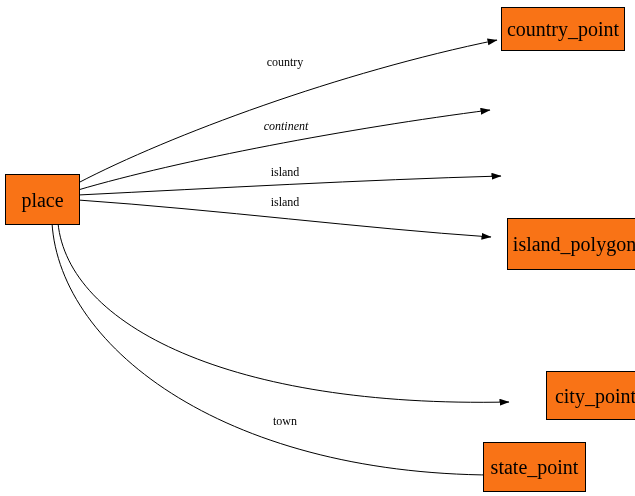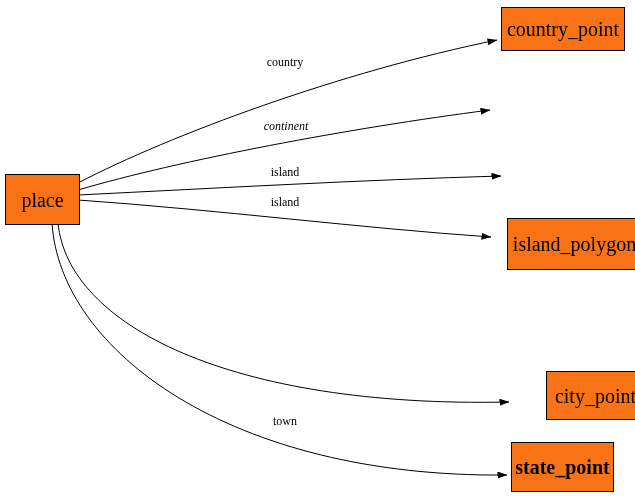--- a/index.html
+++ b/index.html
@@ -35,21 +35,21 @@
     line-height: 19.8px;
     text-align: center;
     white-space: pre-line;
   }
   #n-place          { left: 5px;   top: 174px; width: 73px;  height: 49px; }
   #n-country-point  { left: 501px; top: 7px;   width: 122px; height: 42px; }
   #n-continent-point{ left: 494px; top: 78px;  width: 135px; height: 44px; }
   #n-island-point   { left: 505px; top: 149px; width: 112px; height: 44px; }
   #n-island-polygon { left: 495px; top: 218px; width: 133px; height: 50px; margin-left: 12px; }
   #n-city-point     { left: 513px; top: 371px; width: 97px;  height: 47px; margin-left: 33px; }
-  #n-state-point    { left: 511px; top: 442px; width: 101px; height: 48px; font-weight: bold; }
+  #n-state-point    { left: 483px; top: 442px; width: 101px; height: 48px; }
 
   #l-country   { left: 285px; top: 63px;  }
   #l-continent { left: 286px; top: 127px; font-style: italic; }
   #l-island-1  { left: 285px; top: 173px; }
   #l-island-2  { left: 285px; top: 203px; }
   #l-city-multi{ left: 287px; top: 301px; }
   #l-state     { left: 285px; top: 422px; }
 </style>
 </head>
 <body>

